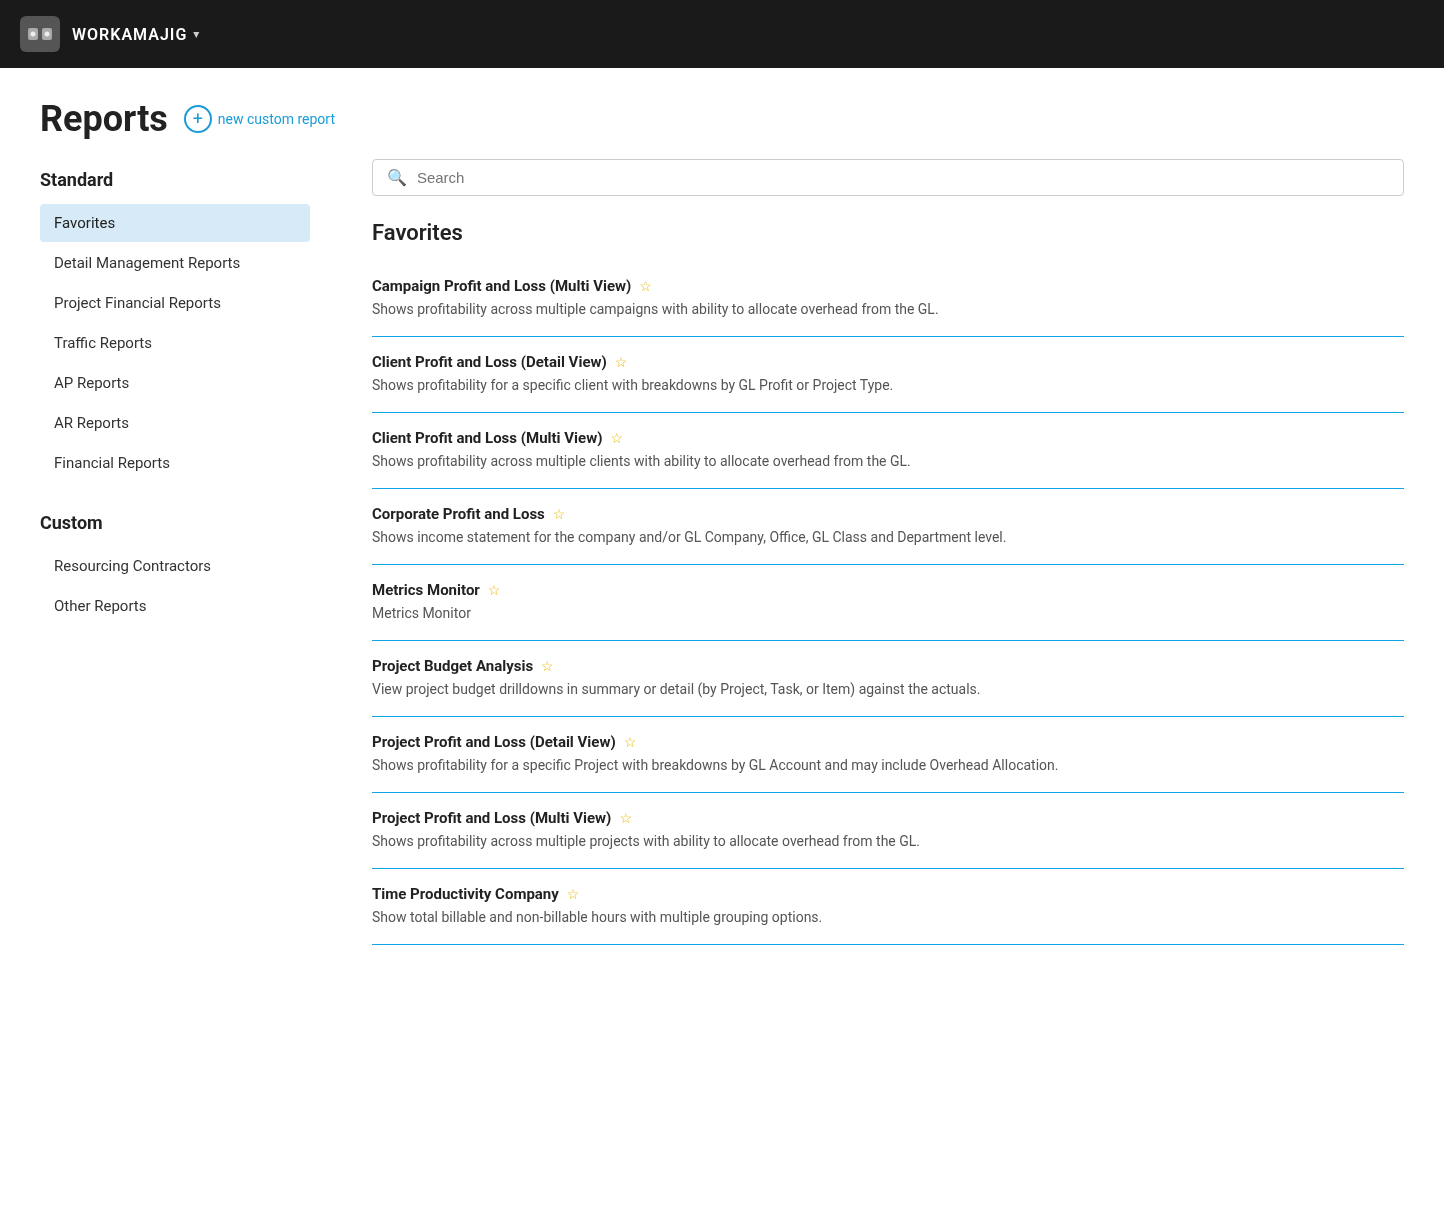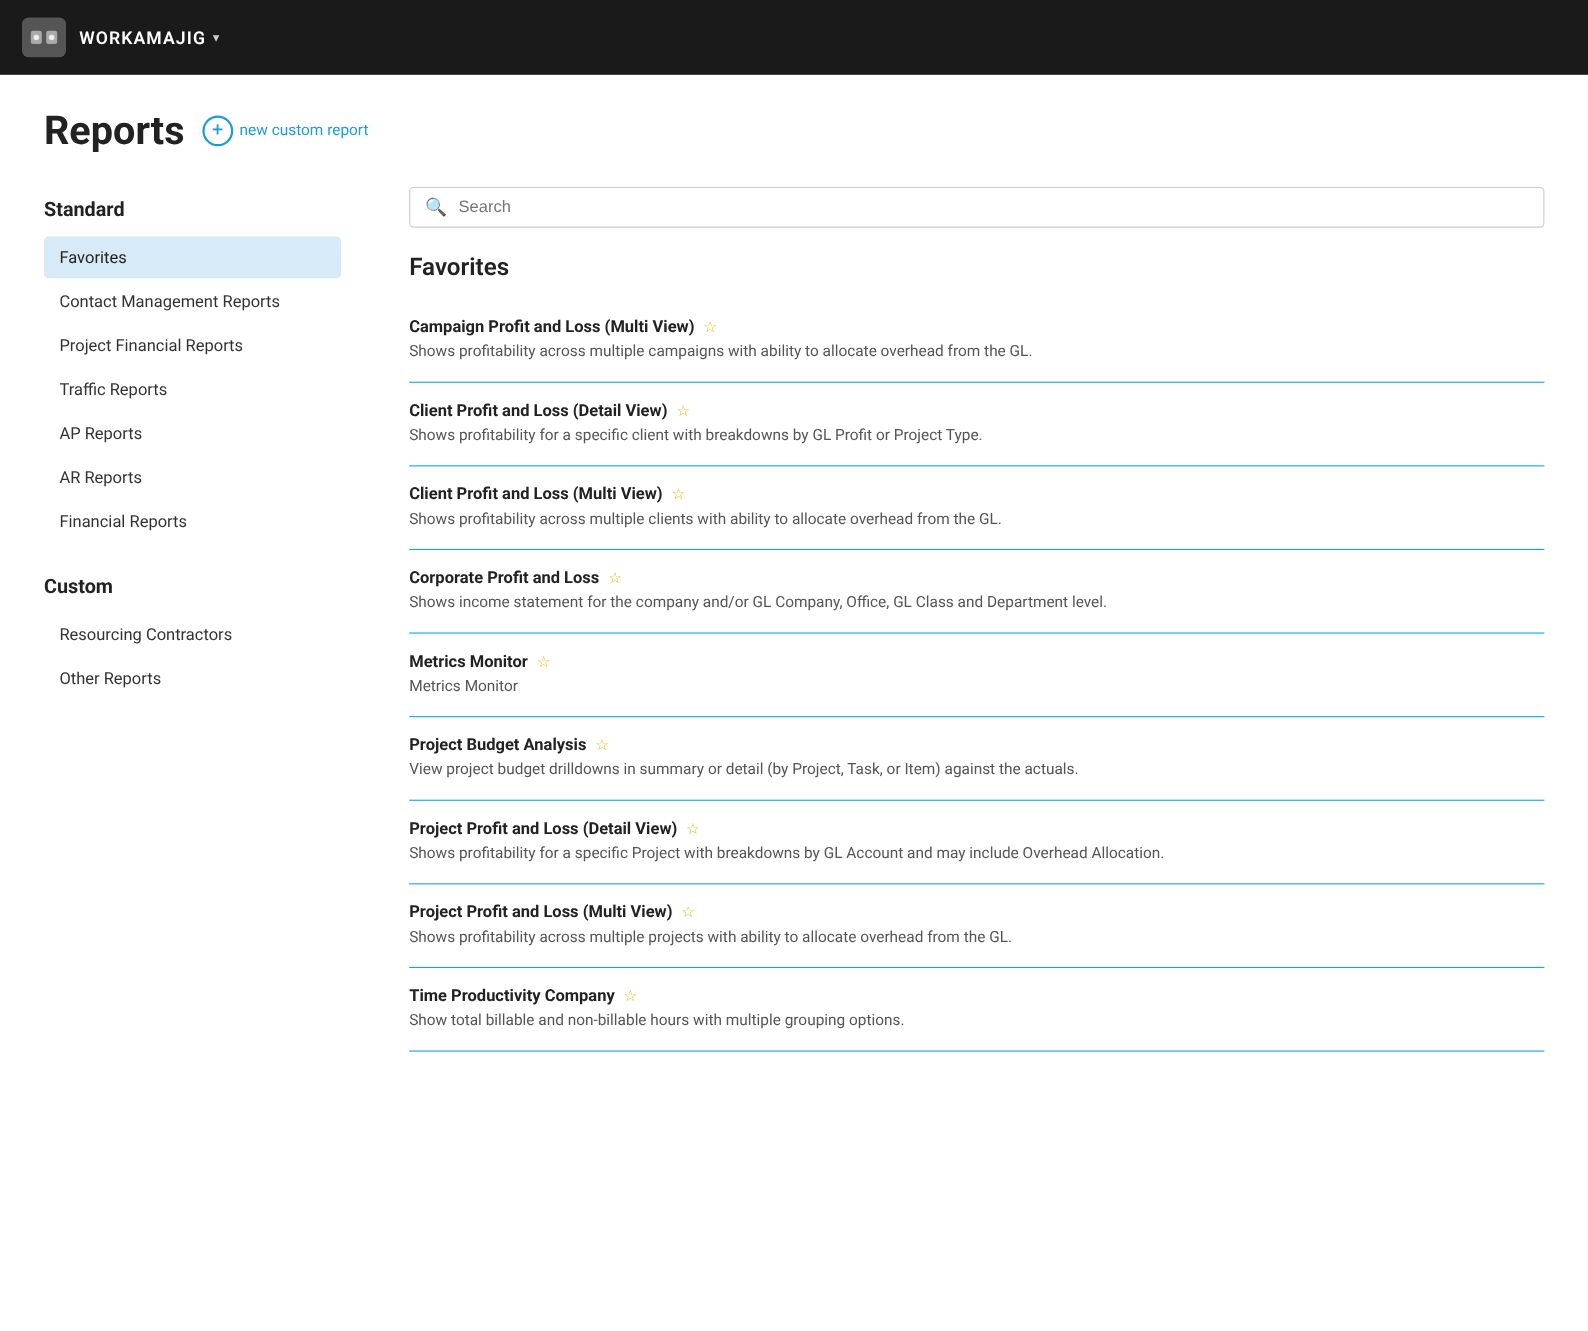--- a/index.html
+++ b/index.html
@@ -39,21 +39,21 @@
 
     
     .page-container {
       display: flex;
       flex-direction: column;
       padding: 30px 40px;
     }
     .page-header {
       display: flex;
       align-items: center;
-      margin-bottom: 30px;
+      margin-bottom: 19px;
     }
     .page-title {
       font-size: 36px;
       font-weight: 700;
       color: #222;
       margin-right: 16px;
     }
     .new-custom-report {
       display: flex;
       align-items: center;
@@ -207,21 +207,21 @@
     </a>
   </div>
 
   <div class="main-area">
 
     <aside class="sidebar">
       <div class="sidebar-section-title">Standard</div>
 
       <div id="sidebar-standard-items">
           <div class="sidebar-item active">Favorites</div>
-          <div class="sidebar-item">Contact Management Reports</div>
+          <div class="sidebar-item">Detail Management Reports</div>
           <div class="sidebar-item">Project Financial Reports</div>
           <div class="sidebar-item">Traffic Reports</div>
           <div class="sidebar-item">AP Reports</div>
           <div class="sidebar-item">AR Reports</div>
           <div class="sidebar-item">Financial Reports</div>
         </div>
 
       <div class="sidebar-custom-section">
         <div class="sidebar-section-title">Custom</div>
         <div id="sidebar-custom-items">

